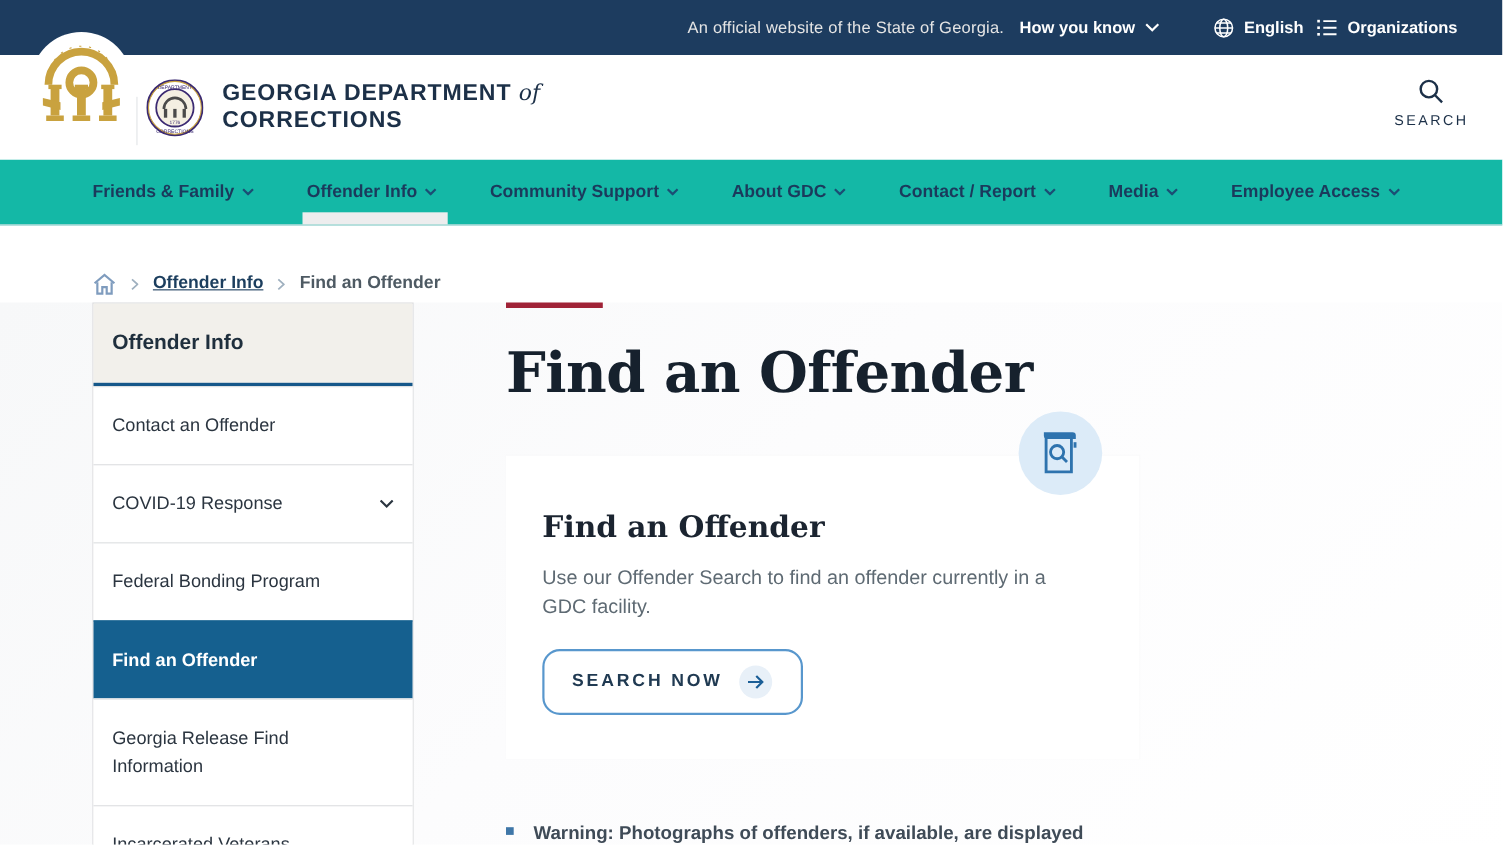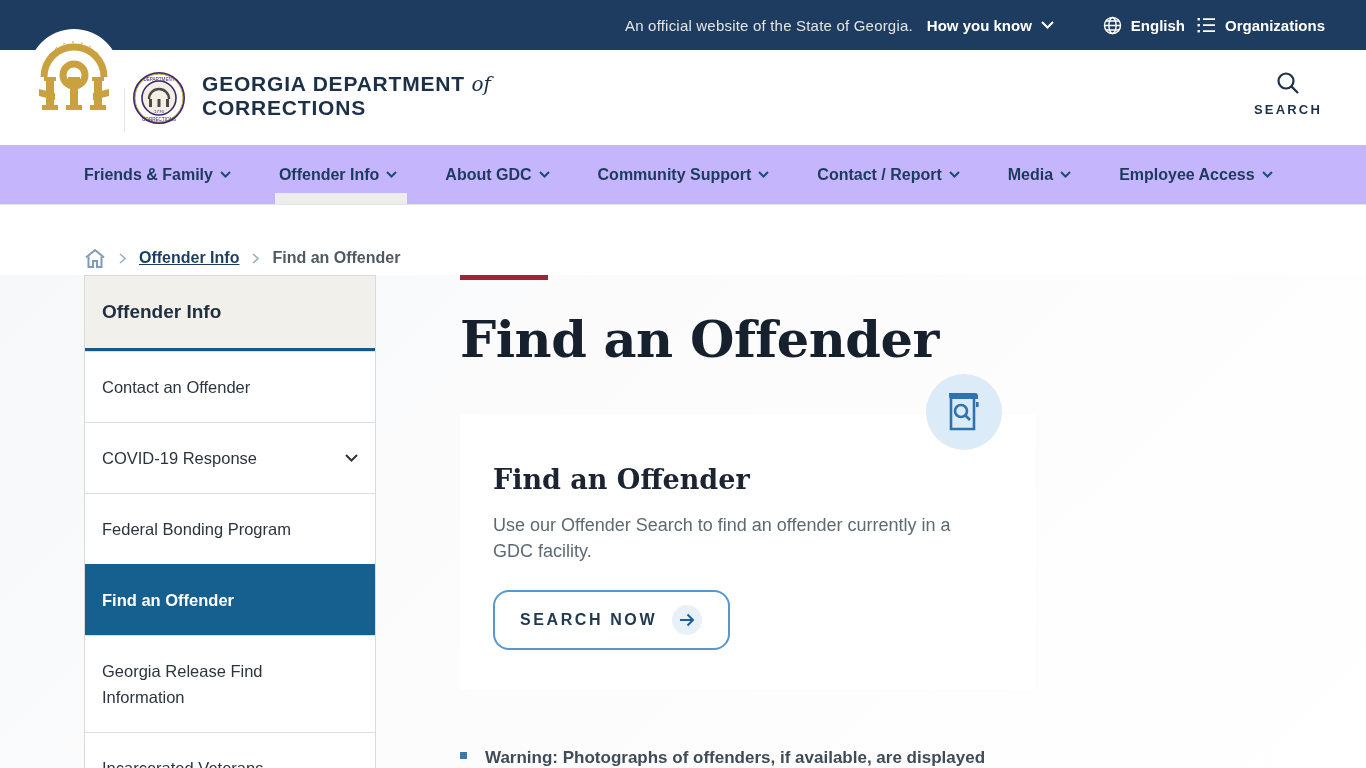--- a/index.html
+++ b/index.html
@@ -19,26 +19,26 @@
 
   
   .site-header { position:relative; height:95px; background:#fff; z-index:3; }
   .logo-circle { position:absolute; left:28px; top:-21px; width:92px; height:92px; background:#fff; border-radius:50%;
                  display:flex; align-items:center; justify-content:center; }
   .seal { position:absolute; left:133px; top:22px; }
   .logo-divider { position:absolute; left:124px; top:38px; width:1px; height:44px; background:#e2e4e7; }
   .agency { position:absolute; left:202px; top:22px; color:#1c3048; }
   .agency-line { font-size:21px; font-weight:bold; letter-spacing:.8px; line-height:24px; }
   .agency-of { font-family:"DejaVu Serif", serif; font-style:italic; font-weight:normal; font-size:20px; letter-spacing:0; text-transform:none; }
-  .header-search { position:absolute; right:44px; top:20px; background:none; border:none; cursor:pointer;
-                   display:flex; flex-direction:column; align-items:center; gap:6px; color:#1c3048;font-weight:bold; }
+  .header-search { position:absolute; right:31px; top:20px; background:none; border:none; cursor:pointer;
+                   display:flex; flex-direction:column; align-items:center; gap:6px; color:#1c3048; }
   .header-search-label { font-family:inherit; font-size:13px; letter-spacing:2.2px; color:#1c3048; }
 
   
-  .mainnav { height:60px; background:#c4b5fd; border-bottom:1px solid #e4e6e9; display:flex; align-items:center;
+  .mainnav { height:60px; background:#14b8a6; border-bottom:1px solid #e4e6e9; display:flex; align-items:center;
              padding-left:82px; position:relative; z-index:1; }
   .nav-item { position:relative; height:100%; display:flex; align-items:center; gap:7px; padding:0 2px;
               margin-right:44px; background:none; border:none; cursor:pointer;
               font-family:inherit; font-size:16px; font-weight:bold; color:#1b3a5c; }
   .nav-item.active::after { content:""; position:absolute; left:-2px; right:-8px; bottom:0; height:11px; background:#ededee; }
 
   
   .breadcrumb { display:flex; align-items:center; gap:13px; padding:36px 0 0 84px; height:70px; }
   .bc-link { font-size:16px; color:#1c3e5e; font-weight:bold; text-decoration:underline; cursor:pointer; }
   .bc-current { font-size:16px; color:#4e5a63; font-weight:bold; }
@@ -193,29 +193,29 @@
     </button>
     <button class="nav-item active">
       <span>Offender Info</span>
       <span style="display:flex;">
           <svg width="11" height="7" viewBox="0 0 11 7">
             <path d="M1 1l4.5 4.5L10 1" fill="none" stroke="#1b4e74" stroke-width="2"></path>
           </svg>
         </span>
     </button>
     <button class="nav-item">
+      <span>Community Support</span>
+      <span style="display:flex;">
+          <svg width="11" height="7" viewBox="0 0 11 7">
+            <path d="M1 1l4.5 4.5L10 1" fill="none" stroke="#1b4e74" stroke-width="2"></path>
+          </svg>
+        </span>
+    </button>
+    <button class="nav-item">
       <span>About GDC</span>
-      <span style="display:flex;">
-          <svg width="11" height="7" viewBox="0 0 11 7">
-            <path d="M1 1l4.5 4.5L10 1" fill="none" stroke="#1b4e74" stroke-width="2"></path>
-          </svg>
-        </span>
-    </button>
-    <button class="nav-item">
-      <span>Community Support</span>
       <span style="display:flex;">
           <svg width="11" height="7" viewBox="0 0 11 7">
             <path d="M1 1l4.5 4.5L10 1" fill="none" stroke="#1b4e74" stroke-width="2"></path>
           </svg>
         </span>
     </button>
     <button class="nav-item">
       <span>Contact / Report</span>
       <span style="display:flex;">
           <svg width="11" height="7" viewBox="0 0 11 7">

